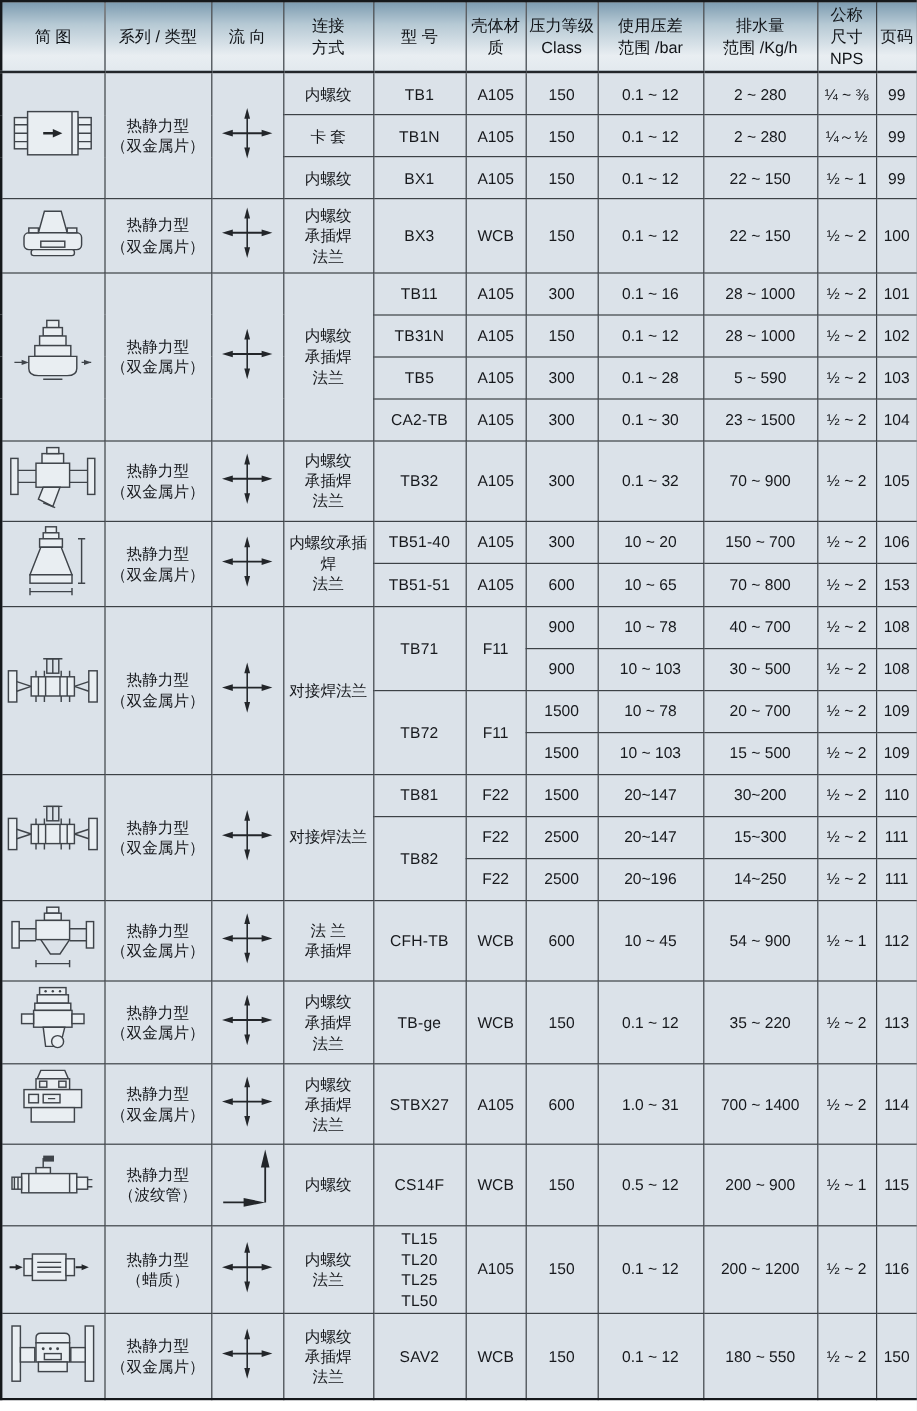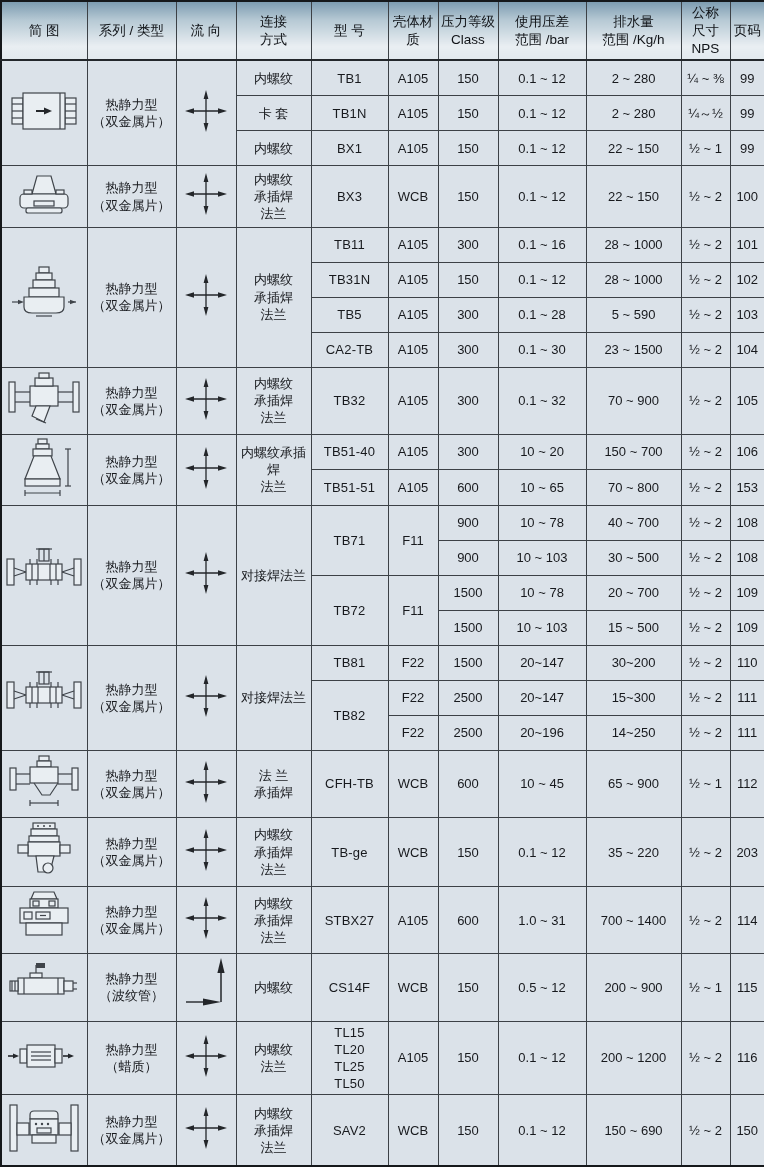--- a/index.html
+++ b/index.html
@@ -453,21 +453,21 @@
    <line x1="23" y1="5" x2="23" y2="39" stroke="#23262a" stroke-width="1.3"></line>
    <polygon points="23,1 20.6,10 25.4,10" fill="#23262a"></polygon>
    <polygon points="23,43 20.6,34 25.4,34" fill="#23262a"></polygon>
               </svg>
             </span></td>
           <td>法 兰<br>承插焊</td>
           <td><span class="model-lines">CFH-TB</span></td>
           <td>WCB</td>
           <td>600</td>
           <td>10 ~ 45</td>
-          <td>65 ~ 900</td>
+          <td>54 ~ 900</td>
           <td>½ ~ 1</td>
           <td>112</td>
         </tr>
         <tr class="gs">
           <td><span class="dicon">
               <svg width="72" height="60" viewBox="0 0 72 60">
    <rect x="25" y="3" width="22" height="6" stroke="#3f444a" fill="#e9eef2" stroke-width="1.2"></rect>
                 <circle cx="30" cy="6" r="1" fill="#3f444a"></circle>
                 <circle cx="36" cy="6" r="1" fill="#3f444a"></circle>
                 <circle cx="42" cy="6" r="1" fill="#3f444a"></circle>
@@ -491,21 +491,21 @@
    <polygon points="23,43 20.6,34 25.4,34" fill="#23262a"></polygon>
               </svg>
             </span></td>
           <td>内螺纹<br>承插焊<br>法兰</td>
           <td><span class="model-lines">TB-ge</span></td>
           <td>WCB</td>
           <td>150</td>
           <td>0.1 ~ 12</td>
           <td>35 ~ 220</td>
           <td>½ ~ 2</td>
-          <td>203</td>
+          <td>113</td>
         </tr>
         <tr class="gs">
           <td><span class="dicon">
               <svg width="76" height="58" viewBox="0 0 76 58">
    <polygon points="28,3 48,3 51,10 25,10" stroke="#3f444a" fill="#e9eef2" stroke-width="1.2"></polygon>
    <rect x="24" y="10" width="28" height="9" stroke="#3f444a" fill="#e9eef2" stroke-width="1.2"></rect>
    <rect x="27" y="12" width="6" height="5" stroke="#3f444a" fill="none" stroke-width="1.2"></rect>
                 <rect x="43" y="12" width="6" height="5" stroke="#3f444a" fill="none" stroke-width="1.2"></rect>
    <rect x="14" y="19" width="48" height="15" stroke="#3f444a" fill="#e9eef2" stroke-width="1.2"></rect>
    <rect x="18" y="23" width="8" height="7" stroke="#3f444a" fill="none" stroke-width="1.2"></rect>
@@ -629,19 +629,19 @@
    <line x1="23" y1="5" x2="23" y2="39" stroke="#23262a" stroke-width="1.3"></line>
    <polygon points="23,1 20.6,10 25.4,10" fill="#23262a"></polygon>
    <polygon points="23,43 20.6,34 25.4,34" fill="#23262a"></polygon>
               </svg>
             </span></td>
           <td>内螺纹<br>承插焊<br>法兰</td>
           <td><span class="model-lines">SAV2</span></td>
           <td>WCB</td>
           <td>150</td>
           <td>0.1 ~ 12</td>
-          <td>150 ~ 690</td>
+          <td>180 ~ 550</td>
           <td>½ ~ 2</td>
           <td>150</td>
         </tr>
       </tbody>
   </table>
 </div>
 
 </body></html>

